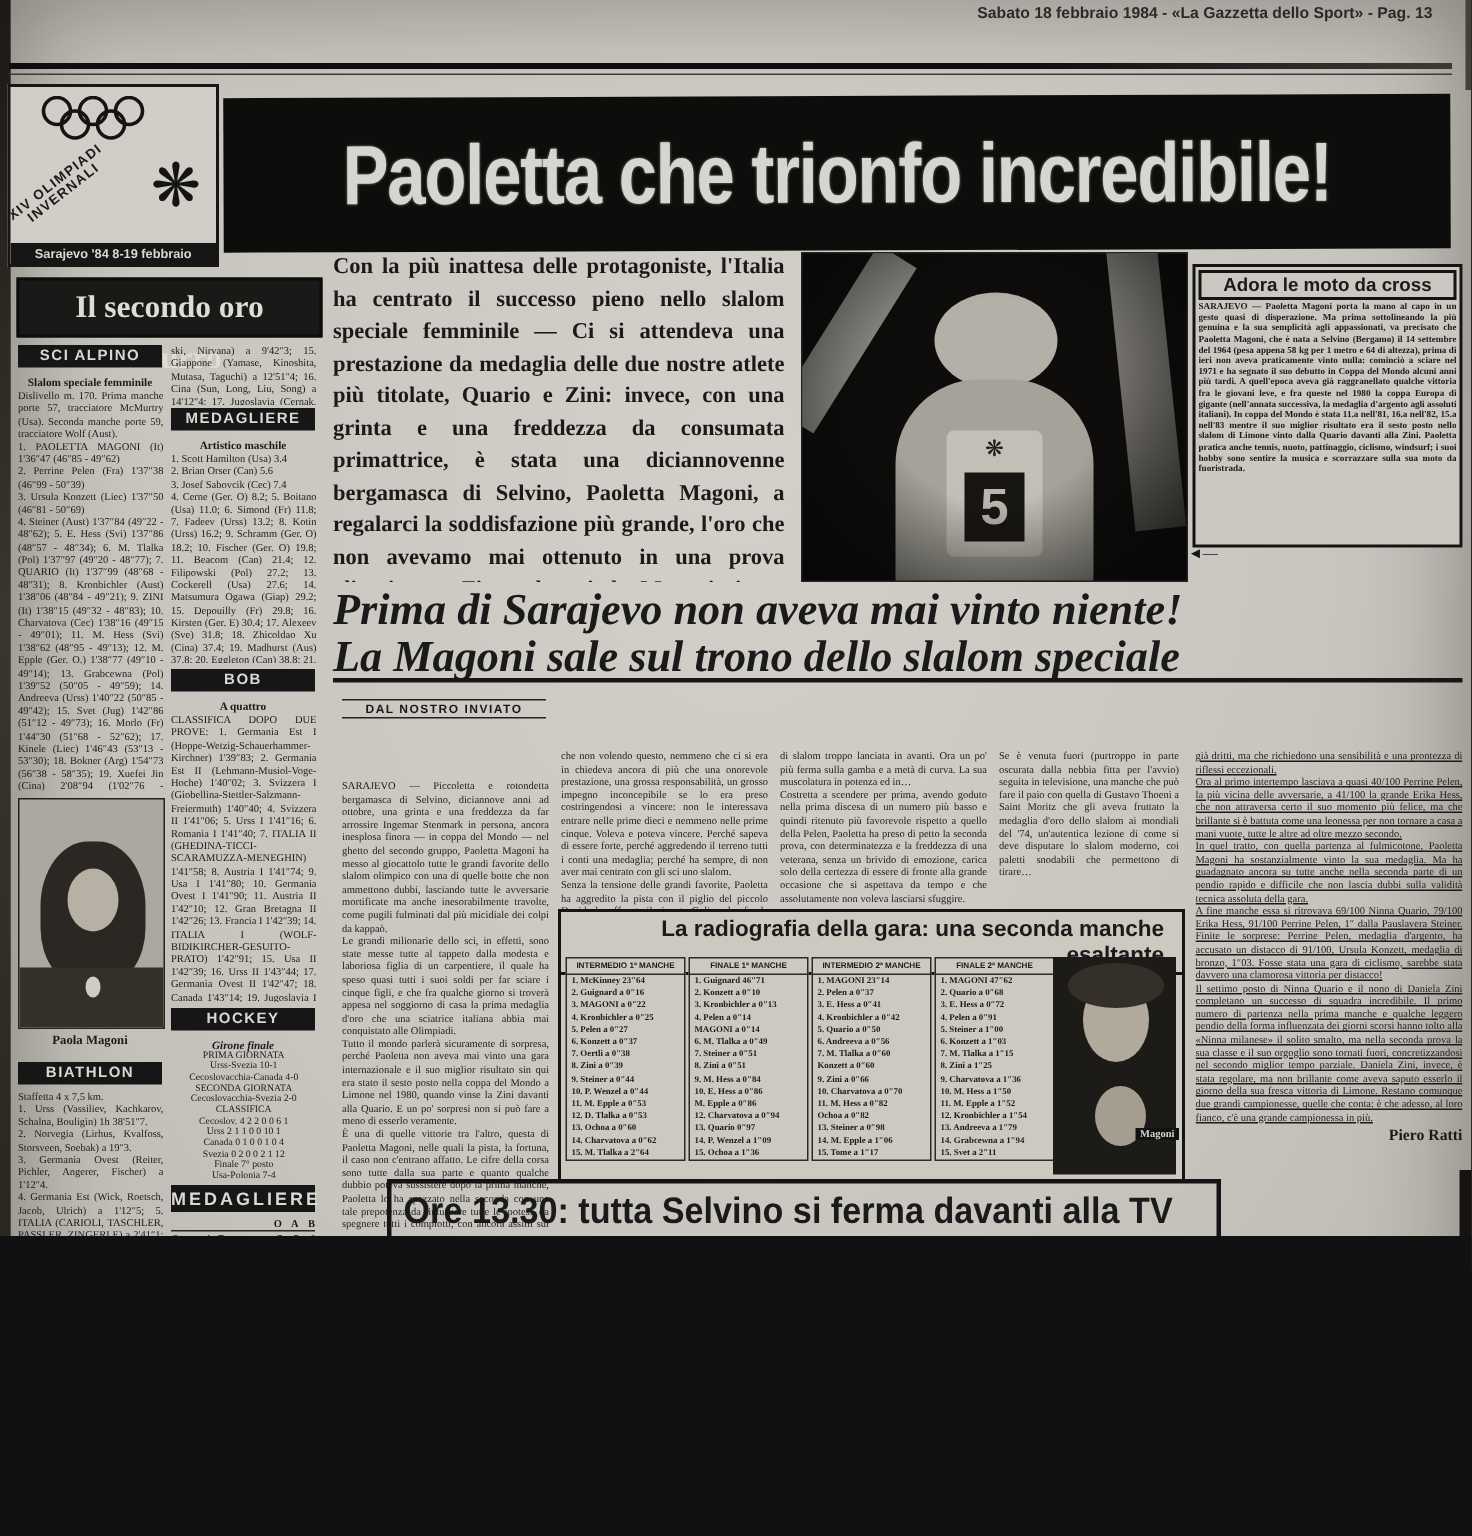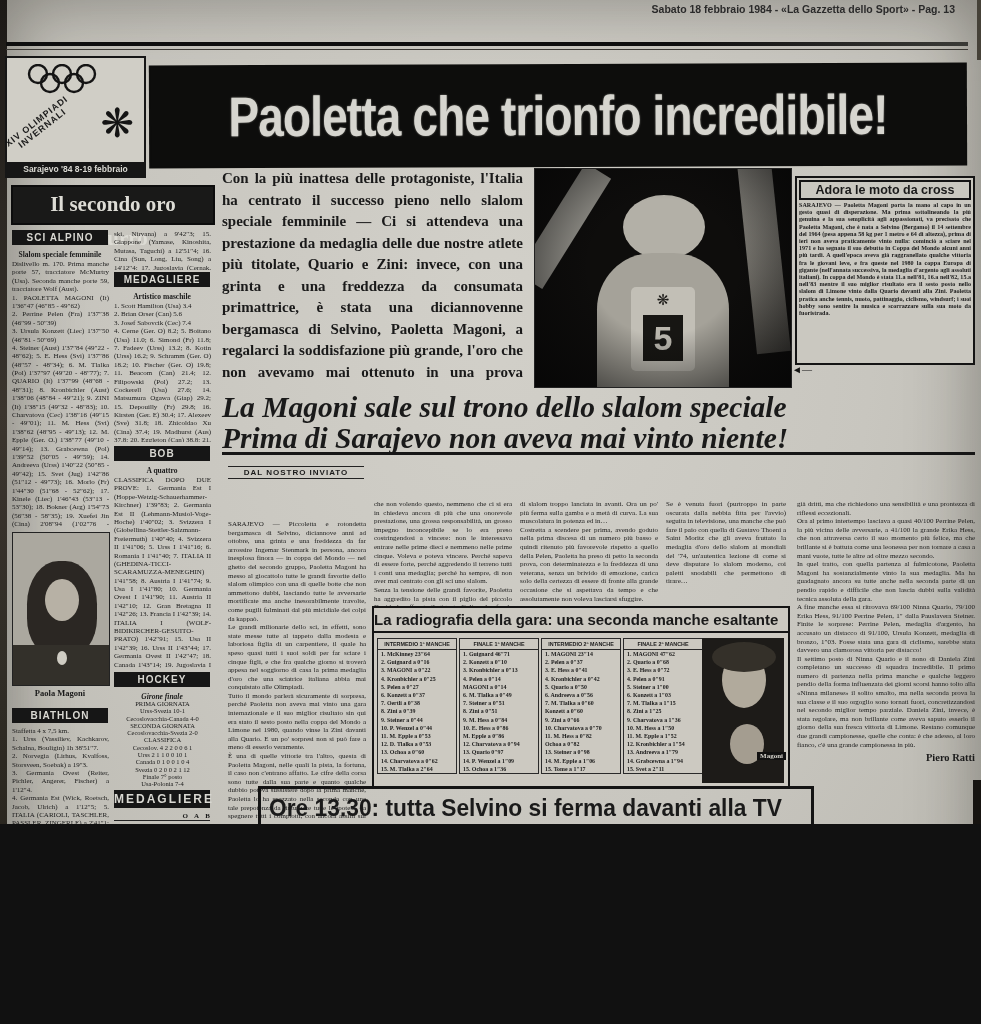--- a/index.html
+++ b/index.html
@@ -65,21 +65,21 @@
   #byline{left:797px;top:752px;width:178px;text-align:right;font-weight:bold;font-size:10.5px;}
   
   #moto{left:795px;top:176px;width:180px;height:189px;border:2px solid #141414;background:#cac8c0;padding:2px;box-sizing:border-box;}
   #moto-title{border:2px solid #141414;font-family:"Liberation Sans",sans-serif;font-weight:bold;
               font-size:12.5px;text-align:center;padding:1px 0;margin-bottom:2px;}
   #moto-body{font-size:6.1px;line-height:7.2px;font-weight:bold;height:146px;}
   #moto-arrow{left:792px;top:364px;font-size:10px;color:#141414;}
   
   #radio{left:372px;top:606px;width:418px;height:182px;border:2px solid #141414;background:#ccc9c1;box-sizing:border-box;}
   #radio-title{font-family:"Liberation Sans",sans-serif;font-weight:bold;font-size:15px;
-               text-align:left;border-bottom:2px solid #141414;padding:3px 0;}
+               text-align:right;border-bottom:2px solid #141414;padding:3px 12px;}
   #radio-table{position:absolute;left:3px;top:30px;display:flex;}
   .rcol{width:78px;border:1px solid #2a2a2a;margin-right:2px;background:#ccc9c1;}
   .rcol-h{font-family:"Liberation Sans",sans-serif;font-weight:bold;font-size:5.4px;text-align:center;
           border-bottom:1px solid #2a2a2a;padding:2px 0;}
   .rrow{font-size:5.9px;line-height:8.2px;font-weight:bold;padding-left:3px;white-space:nowrap;overflow:hidden;}
   #radio-photo{right:4px;top:30px;width:82px;height:145px;background:#1d1b18;}
   #radio-cap{position:absolute;right:2px;bottom:26px;background:#111;color:#d8d6cf;font-size:7px;
              padding:0 3px;font-weight:bold;}
   
   #bottom-head{left:222px;top:786px;width:556px;height:70px;border:3px solid #141414;
@@ -338,37 +338,37 @@
     <div class="abs" style="left:0;top:0;right:0;bottom:0;background:radial-gradient(ellipse at 50% 45%, transparent 40%, rgba(5,5,5,.75) 95%);"></div>
   </div>
 
   <div id="moto" class="abs">
     <div id="moto-title">Adora le moto da cross</div>
     <div id="moto-body" class="jtext">SARAJEVO — Paoletta Magoni porta la mano al capo in un gesto quasi di disperazione. Ma prima sottolineando la più genuina e la sua semplicità agli appassionati, va precisato che Paoletta Magoni, che è nata a Selvino (Bergamo) il 14 settembre del 1964 (pesa appena 58 kg per 1 metro e 64 di altezza), prima di ieri non aveva praticamente vinto nulla: cominciò a sciare nel 1971 e ha segnato il suo debutto in Coppa del Mondo alcuni anni più tardi. A quell'epoca aveva già raggranellato qualche vittoria fra le giovani leve, e fra queste nel 1980 la coppa Europa di gigante (nell'annata successiva, la medaglia d'argento agli assoluti italiani). In coppa del Mondo è stata 11.a nell'81, 16.a nell'82, 15.a nell'83 mentre il suo miglior risultato era il sesto posto nello slalom di Limone vinto dalla Quario davanti alla Zini. Paoletta pratica anche tennis, nuoto, pattinaggio, ciclismo, windsurf; i suoi hobby sono sentire la musica e scorrazzare sulla sua moto da fuoristrada.</div>
   </div>
   <div id="moto-arrow" class="abs">◄—</div>
 
   <div id="subhead" class="abs">
+    <div>Prima di Sarajevo non aveva mai vinto niente!</div>
     <div>La Magoni sale sul trono dello slalom speciale</div>
-    <div>Prima di Sarajevo non aveva mai vinto niente!</div>
   </div>
   <div id="subrule" class="abs rule"></div>
 
   <div class="abs kicker" style="left:228px;top:466px;width:136px;">DAL NOSTRO INVIATO</div>
   <div class="abs artcol jtext prelines" style="left:228px;top:484px;width:138px;height:300px;">SARAJEVO — Piccoletta e rotondetta bergamasca di Selvino, diciannove anni ad ottobre, una grinta e una freddezza da far arrossire Ingemar Stenmark in persona, ancora inesplosa finora — in coppa del Mondo — nel ghetto del secondo gruppo, Paoletta Magoni ha messo al giocattolo tutte le grandi favorite dello slalom olimpico con una di quelle botte che non ammettono dubbi, lasciando tutte le avversarie mortificate ma anche inesorabilmente travolte, come pugili fulminati dal più micidiale dei colpi da kappaò.
 Le grandi milionarie dello sci, in effetti, sono state messe tutte al tappeto dalla modesta e laboriosa figlia di un carpentiere, il quale ha speso quasi tutti i suoi soldi per far sciare i cinque figli, e che fra qualche giorno si troverà appesa nel soggiorno di casa la prima medaglia d'oro che una sciatrice italiana abbia mai conquistato alle Olimpiadi.
 Tutto il mondo parlerà sicuramente di sorpresa, perché Paoletta non aveva mai vinto una gara internazionale e il suo miglior risultato sin qui era stato il sesto posto nella coppa del Mondo a Limone nel 1980, quando vinse la Zini davanti alla Quario. E un po' sorpresi non si può fare a meno di esserlo veramente.
 È una di quelle vittorie tra l'altro, questa di Paoletta Magoni, nelle quali la pista, la fortuna, il caso non c'entrano affatto. Le cifre della corsa sono tutte dalla sua parte e quanto qualche dubbio poteva sussistere dopo la prima manche, Paoletta lo ha spazzato nella seconda con una tale prepotenza da rintuzzare tutte le ipotesi, da spegnere tutti i complotti, con ancora assilli sul suo stato di forma.
 Ecco, se ha avuto un vantaggio, è che non aveva niente da perdere. Ma bisogna dire…</div>
   <div class="abs artcol jtext prelines" style="left:374px;top:464px;width:138px;height:138px;">che non volendo questo, nemmeno che ci si era in chiedeva ancora di più che una onorevole prestazione, una grossa responsabilità, un grosso impegno inconcepibile se lo era preso costringendosi a vincere: non le interessava entrare nelle prime dieci e nemmeno nelle prime cinque. Voleva e poteva vincere. Perché sapeva di essere forte, perché aggredendo il terreno tutti i conti una medaglia; perché ha sempre, di non aver mai centrato con gli sci uno slalom.
 Senza la tensione delle grandi favorite, Paoletta ha aggredito la pista con il piglio del piccolo David che affronta il gigante Golia e lo sfonda con un colpo netto, preciso, inesorabile. Il lotto è che Paoletta ha fatto questi progressi fondamentali: i grandi di lui lo di lei, come in questo caso.</div>
   <div class="abs artcol jtext prelines" style="left:520px;top:464px;width:138px;height:138px;">di slalom troppo lanciata in avanti. Ora un po' più ferma sulla gamba e a metà di curva. La sua muscolatura in potenza ed in…
 Costretta a scendere per prima, avendo goduto nella prima discesa di un numero più basso e quindi ritenuto più favorevole rispetto a quello della Pelen, Paoletta ha preso di petto la seconda prova, con determinatezza e la freddezza di una veterana, senza un brivido di emozione, carica solo della certezza di essere di fronte alla grande occasione che si aspettava da tempo e che assolutamente non voleva lasciarsi sfuggire.</div>
   <div class="abs artcol jtext prelines" style="left:666px;top:464px;width:120px;height:138px;">Se è venuta fuori (purtroppo in parte oscurata dalla nebbia fitta per l'avvio) seguita in televisione, una manche che può fare il paio con quella di Gustavo Thoeni a Saint Moritz che gli aveva fruttato la medaglia d'oro dello slalom ai mondiali del '74, un'autentica lezione di come si deve disputare lo slalom moderno, coi paletti snodabili che permettono di tirare…</div>
-  <div class="abs artcol jtext prelines" style="left:797px;top:464px;width:178px;height:284px;">già dritti, ma che richiedono una sensibilità e una prontezza di riflessi eccezionali.
+  <div class="abs artcol jtext prelines" style="left:797px;top:464px;width:178px;height:284px;text-decoration:underline;">già dritti, ma che richiedono una sensibilità e una prontezza di riflessi eccezionali.
 Ora al primo intertempo lasciava a quasi 40/100 Perrine Pelen, la più vicina delle avversarie, a 41/100 la grande Erika Hess, che non attraversa certo il suo momento più felice, ma che brillante si è battuta come una leonessa per non tornare a casa a mani vuote, tutte le altre ad oltre mezzo secondo.
 In quel tratto, con quella partenza al fulmicotone, Paoletta Magoni ha sostanzialmente vinto la sua medaglia. Ma ha guadagnato ancora su tutte anche nella seconda parte di un pendio rapido e difficile che non lascia dubbi sulla validità tecnica assoluta della gara.
 A fine manche essa si ritrovava 69/100 Ninna Quario, 79/100 Erika Hess, 91/100 Perrine Pelen, 1″ dalla Pauslavera Steiner. Finite le sorprese: Perrine Pelen, medaglia d'argento, ha accusato un distacco di 91/100, Ursula Konzett, medaglia di bronzo, 1″03. Fosse stata una gara di ciclismo, sarebbe stata davvero una clamorosa vittoria per distacco!
 Il settimo posto di Ninna Quario e il nono di Daniela Zini completano un successo di squadra incredibile. Il primo numero di partenza nella prima manche e qualche leggero pendio della forma influenzata dei giorni scorsi hanno tolto alla «Ninna milanese» il solito smalto, ma nella seconda prova la sua classe e il suo orgoglio sono tornati fuori, concretizzandosi nel secondo miglior tempo parziale. Daniela Zini, invece, è stata regolare, ma non brillante come aveva saputo esserlo il giorno della sua fresca vittoria di Limone. Restano comunque due grandi campionesse, quelle che conta: è che adesso, al loro fianco, c'è una grande campionessa in più.</div>
   <div id="byline" class="abs">Piero Ratti</div>
 
   <div id="radio" class="abs">
     <div id="radio-title">La radiografia della gara: una seconda manche esaltante</div>
     <div id="radio-table">
       <div class="rcol">

